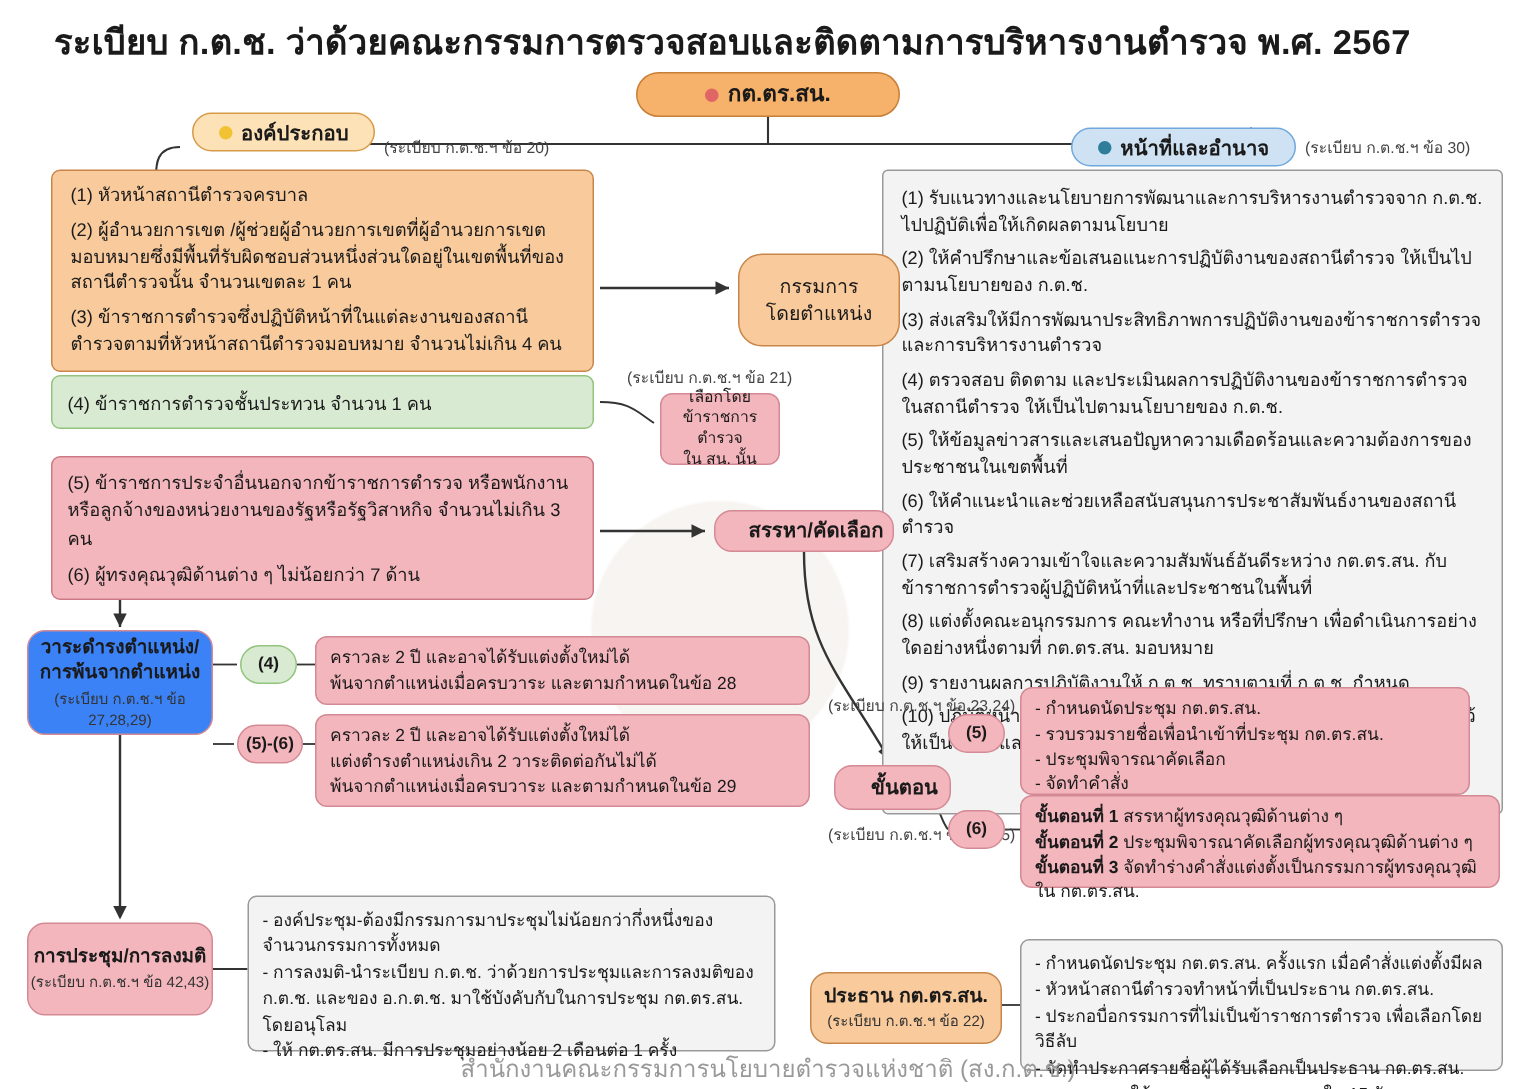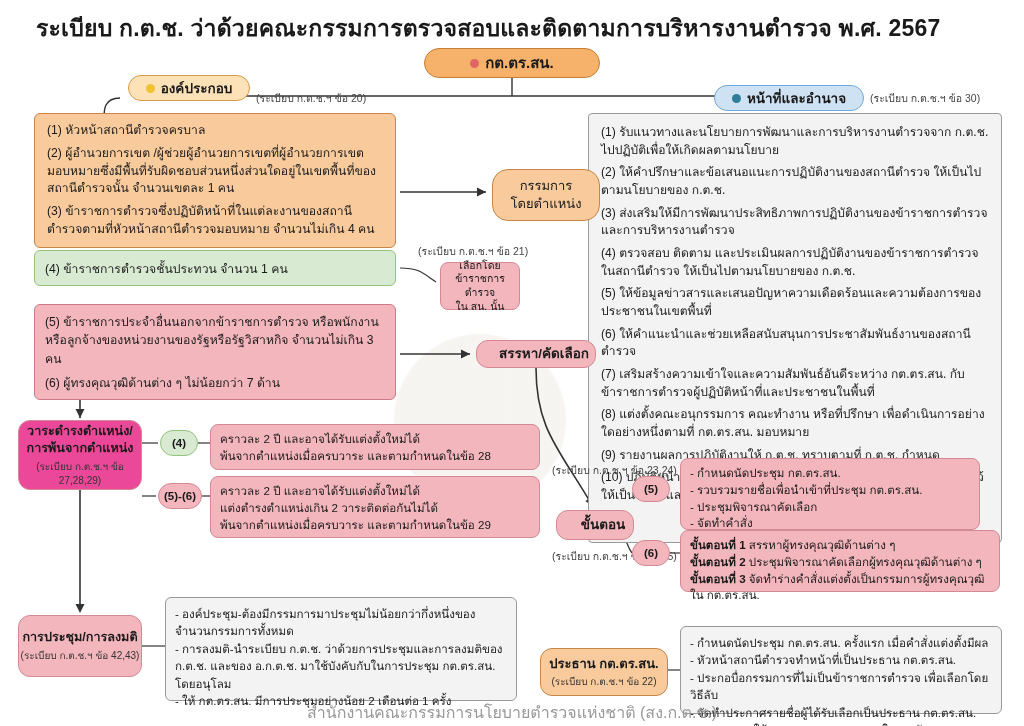--- a/index.html
+++ b/index.html
@@ -69,38 +69,38 @@
   }
   .duty-box .li{margin-bottom:5px;}
 
   
   .pk{
     background:#f4b6bd;border:1.5px solid #d38a94;border-radius:10px;
     display:flex;align-items:center;justify-content:center;text-align:center;
     font-weight:bold;color:#1a1a1a;line-height:1.3;padding-left:16px;
   }
   .node-byposition{
-    left:492px;top:169px;width:108px;height:52px;font-size:13px;
+    left:492px;top:169px;width:108px;height:62px;font-size:13px;
     background:#f9cb9c;border:1.5px solid #c8864a;
   }
   .ref-21{left:418px;top:243px;font-size:10.5px;color:#444;}
   .sel-note{
     left:440px;top:262px;width:80px;height:48px;
     background:#f4b6bd;border:1.2px solid #d38a94;border-radius:8px;
     font-size:10.5px;line-height:1.3;display:flex;align-items:center;justify-content:center;
     text-align:center;color:#1a1a1a;
   }
   .node-recruit{
     left:476px;top:340px;width:120px;height:28px;font-size:13.5px;border-radius:12px;
   }
 
   
   .node-term{
     left:18px;top:420px;width:124px;height:70px;
-    background:#ec4899;border:1.5px solid #d38a94;border-radius:12px;
+    background:#3b82f6;border:1.5px solid #d38a94;border-radius:12px;
     font-size:12.6px;font-weight:bold;text-align:center;line-height:1.35;
     display:flex;flex-direction:column;align-items:center;justify-content:center;color:#1a1a1a;
   }
   .node-meet{
     left:18px;top:615px;width:124px;height:62px;
     background:#f4b6bd;border:1.5px solid #d38a94;border-radius:12px;
     font-size:12.6px;font-weight:bold;text-align:center;line-height:1.35;
     display:flex;flex-direction:column;align-items:center;justify-content:center;color:#1a1a1a;
   }
   .subref{font-size:10px;font-weight:normal;color:#333;margin-top:3px;}

